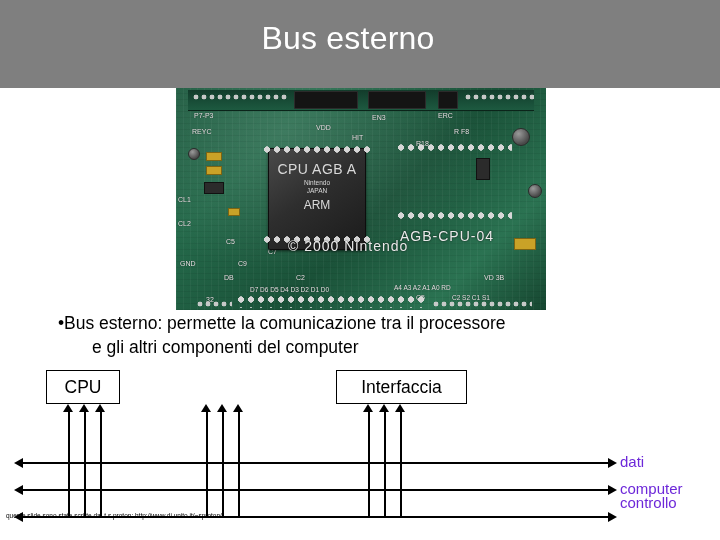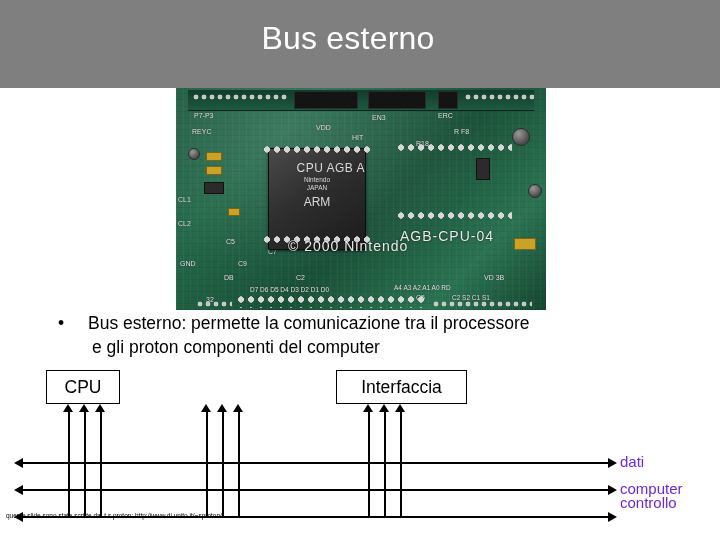--- a/index.html
+++ b/index.html
@@ -153,21 +153,21 @@
     font-size: 17.5px;
     color: #000000;
     line-height: 1.35;
     font-family: "Liberation Sans", sans-serif;
   }
   .bullet .b-mark {
     position: absolute;
     left: 18px;
     top: 0;
   }
-  .bullet .b-l1 { display: block; margin-left: 48px; }
+  .bullet .b-l1 { display: block; margin-left: 24px; }
   .bullet .b-l2 { display: block; margin-left: 52px; }
 
   
   .box {
     position: absolute;
     border: 1px solid #000000;
     background: #ffffff;
     display: flex;
     align-items: center;
     justify-content: center;
@@ -262,21 +262,21 @@
     <div class="silk" style="left:48px; top:186px;">DB</div>
     <div class="silk" style="left:120px; top:186px;">C2</div>
     <div class="silk" style="left:74px; top:198px; font-size:6.5px;">D7 D6 D5 D4 D3 D2 D1 D0</div>
     <div class="silk" style="left:218px; top:196px; font-size:6.5px;">A4  A3  A2  A1  A0  RD</div>
     <div class="silk" style="left:308px; top:186px;">VD  3B</div>
     <div class="silk" style="left:276px; top:206px; font-size:6.5px;">C2  S2  C1  S1</div>
     <div class="silk" style="left:30px; top:208px;">32</div>
     <div class="silk" style="left:240px; top:206px;">C5</div>
 
     <div class="chip" style="left:92px; top:60px; width:96px; height:88px; padding-top:12px;">
-      <span class="ln" style="font-size:12px; letter-spacing:0.5px;text-align:right;">CPU AGB A</span>
+      <span class="ln" style="font-size:14px; letter-spacing:0.5px;">CPU AGB A</span>
       <span class="ln" style="font-size:6.5px;">Nintendo</span>
       <span class="ln" style="font-size:6.5px;">JAPAN</span>
       <span class="ln" style="font-size:12px; margin-top:3px;">ARM</span>
     </div>
     <div class="pad-row" style="left:86px; top:56px; width:108px;"></div>
     <div class="pad-row" style="left:86px; top:146px; width:108px;"></div>
 
     <div class="pad-row" style="left:220px; top:54px; width:116px;"></div>
     <div class="pad-row" style="left:220px; top:122px; width:116px;"></div>
 
@@ -294,21 +294,21 @@
     <div class="smd" style="left:338px; top:150px; width:20px; height:10px;"></div>
 
     <div class="pad-row two" style="left:60px; top:206px; width:190px; height:14px;"></div>
     <div class="solder-row" style="left:20px; top:212px; width:36px;"></div>
     <div class="solder-row" style="left:256px; top:212px; width:100px;"></div>
   </div>
 
   <div class="bullet">
     <span class="b-mark">•</span>
     <span class="b-l1">Bus esterno: permette la comunicazione tra il processore</span>
-    <span class="b-l2">e gli proton componenti del computer</span>
+    <span class="b-l2">e gli altri componenti del computer</span>
   </div>
 
   <div class="box" id="box-cpu">
     <span>CPU</span>
   </div>
   <div class="box" id="box-interfaccia">
     <span>Interfaccia</span>
   </div>
 
   <div class="hline" style="left:22px; top:462px; width:590px;"></div>

